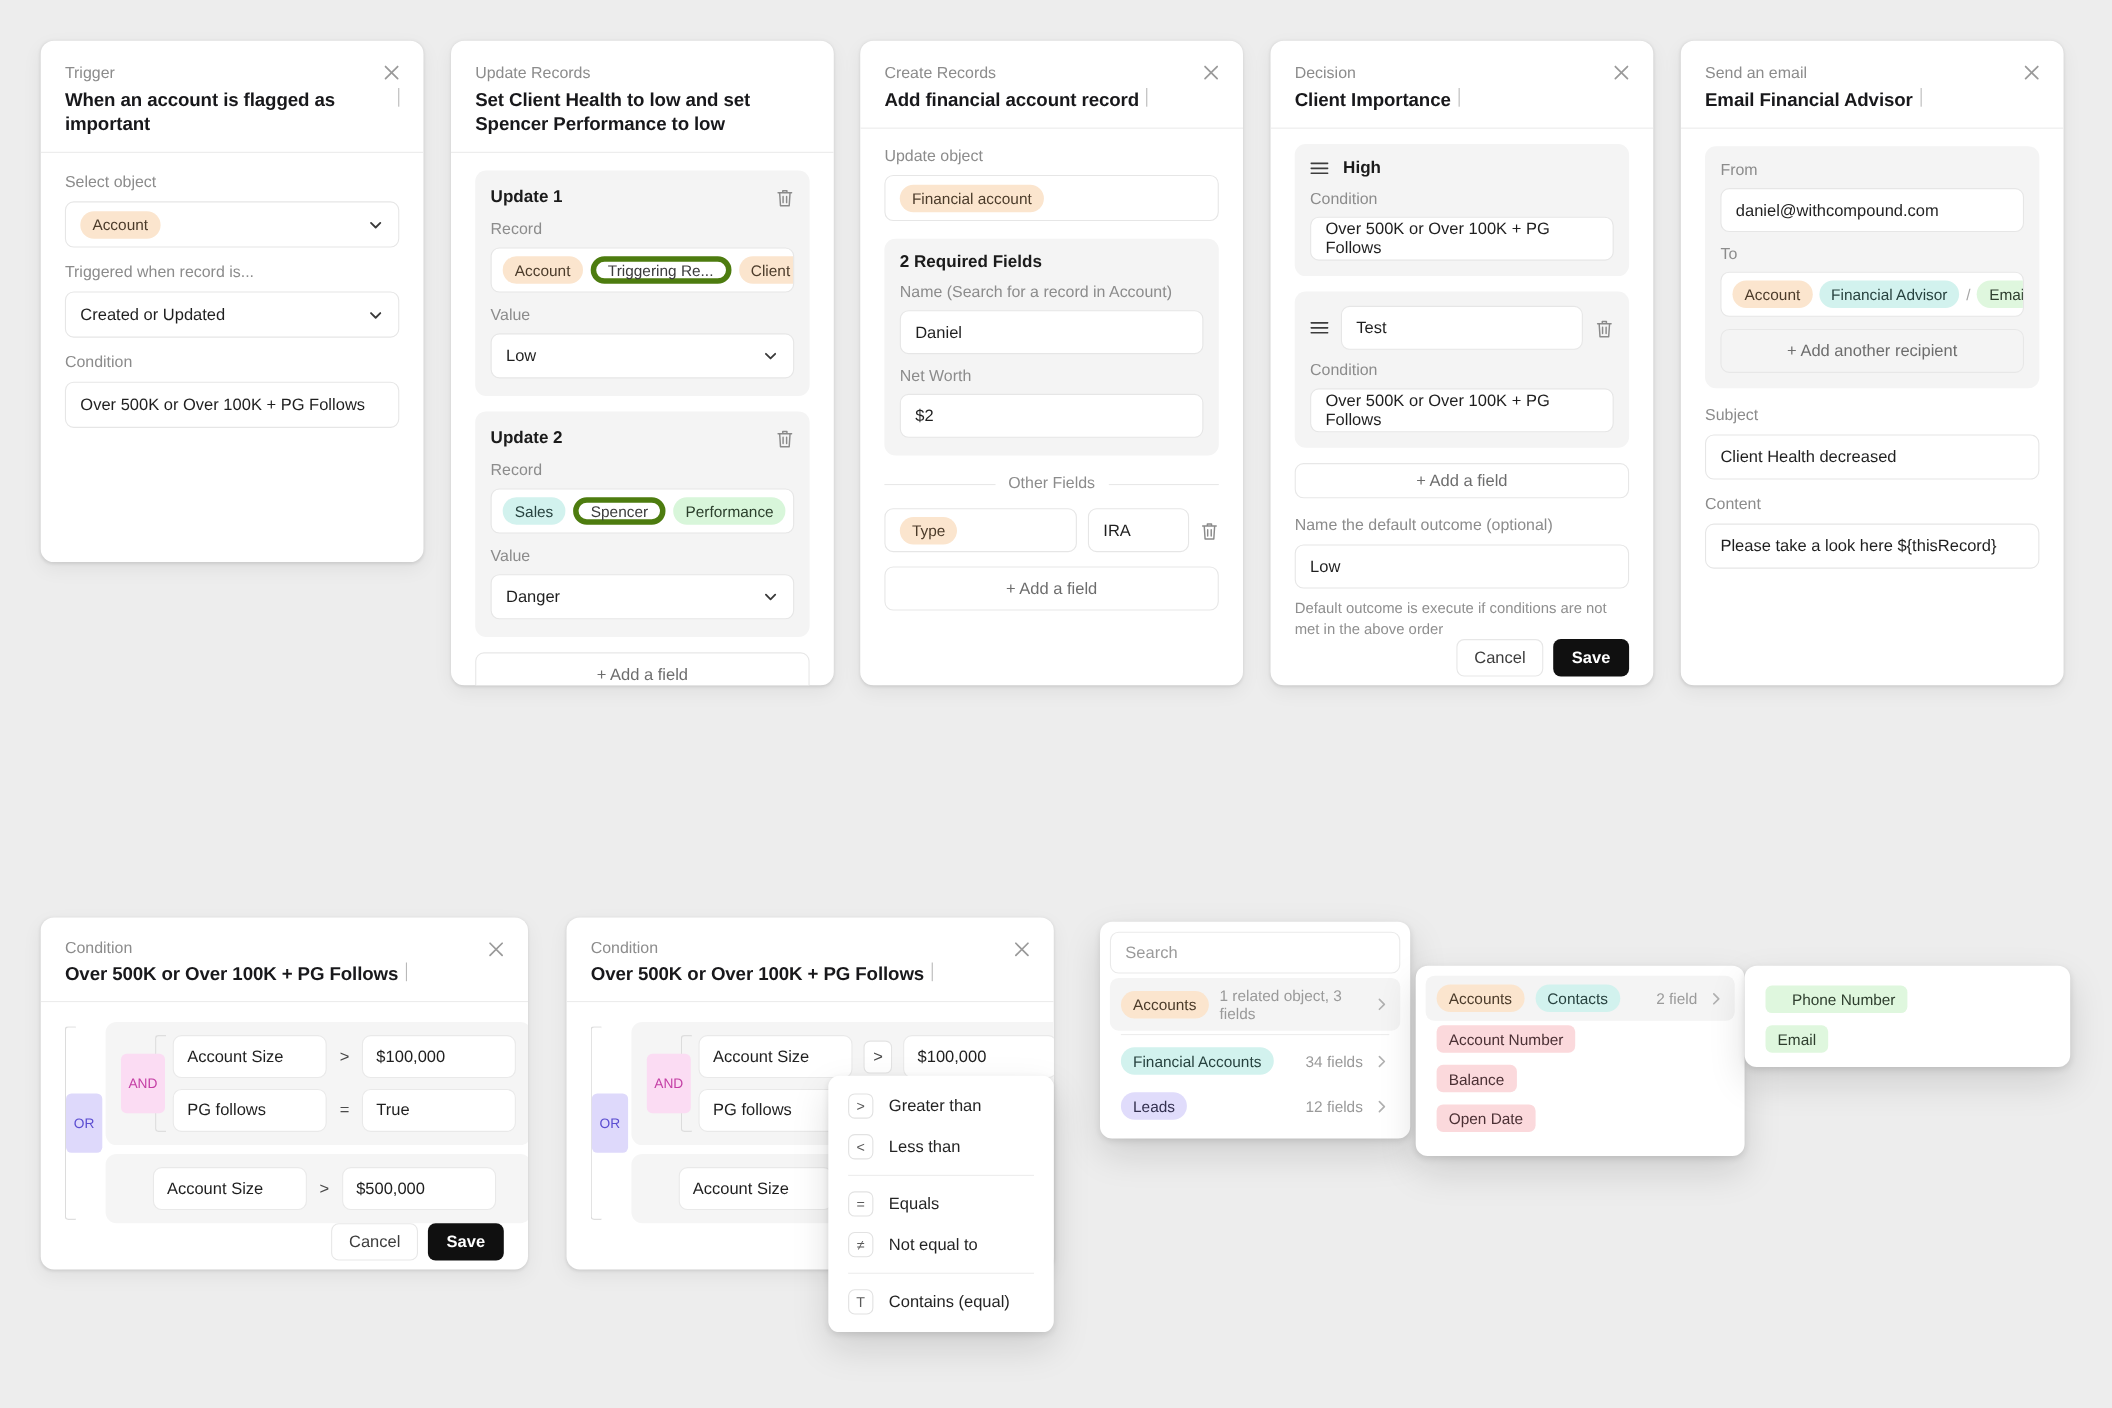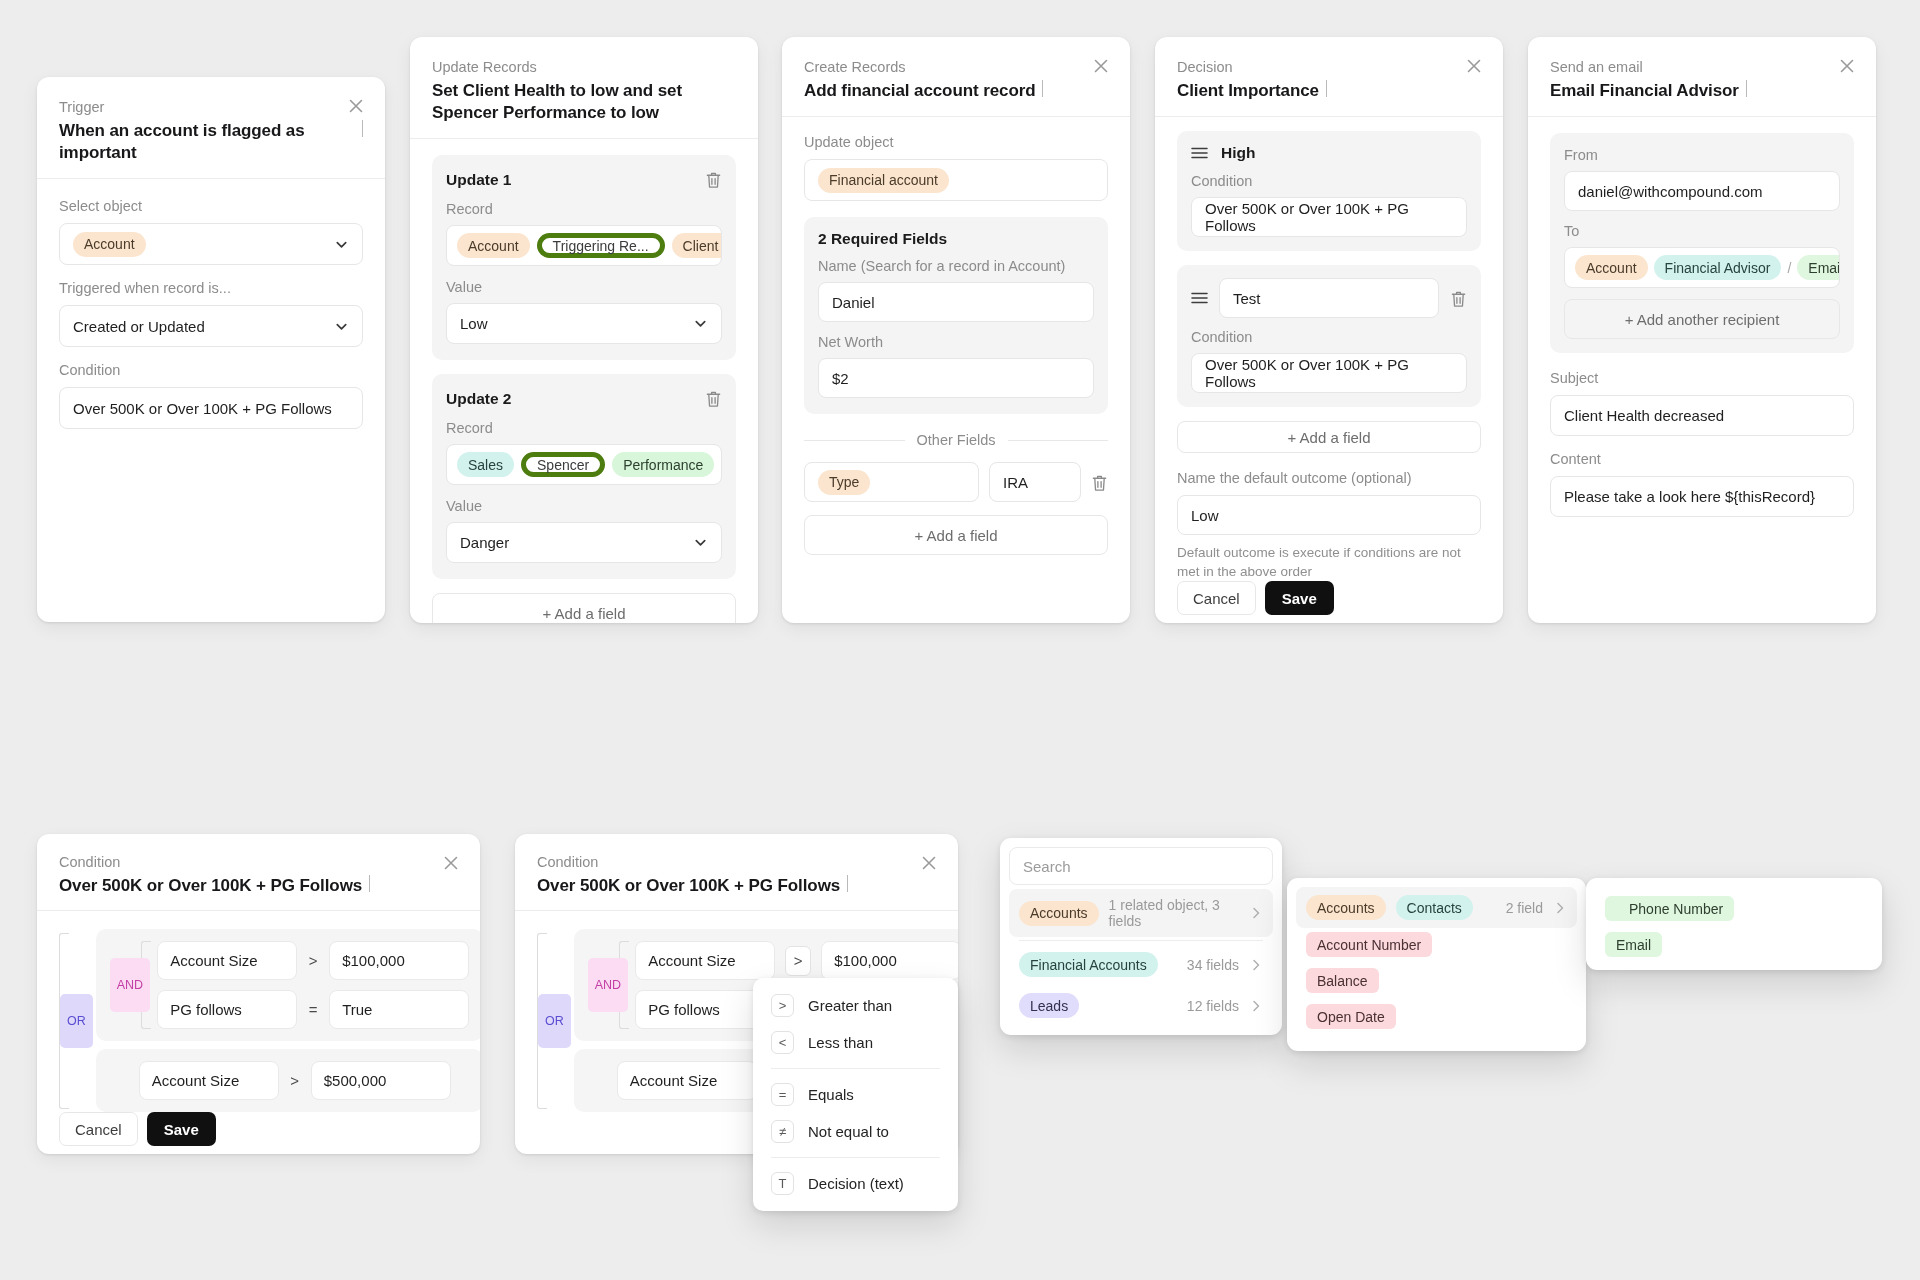--- a/index.html
+++ b/index.html
@@ -70,21 +70,21 @@
   .panel-head { display:flex; align-items:center; justify-content:space-between; margin-bottom: 11px; }
 
   .trash { width: 17px; height: 19px; color: #8a8a8a; cursor: pointer; flex:none; }
 
   .ghost-btn {
     border: 1px solid #e7e7e7; border-radius: 8px; background: #fff;
     height: 40px; display:flex; align-items:center; justify-content:center;
     font-size: 15px; color: #6d6d6d; cursor: pointer;
   }
 
-  .footer-btns { display:flex; align-items:center; gap: 9px; }
+  .footer-btns { display:flex; justify-content:flex-end; align-items:center; gap: 9px; }
   .btn-cancel {
     border:1px solid #e7e7e7; background:#fff; border-radius:7px;
     height:34px; padding:0 15px; font-size:15px; color:#3d3d3d;
     display:flex; align-items:center; cursor:pointer;
   }
   .btn-save {
     background:#101010; border-radius:7px; height:34px; padding:0 17px;
     font-size:15px; color:#fff; font-weight:bold;
     display:flex; align-items:center; cursor:pointer;
   }
@@ -160,21 +160,21 @@
   .arrow-r { width:14px; height:14px; color:#b0b0b0; flex:none; }
   .row-sep { height:1px; background:#ededed; margin: 3px 10px; }
   .field-list { padding: 4px 2px 2px 2px; }
   .field-list .chip { margin: 0 0 11px 8px; border-radius:6px; }
 </style>
 </head>
 <body>
 
 <div class="stage">
 
-  <div class="card" style="left:37px; top:37px; width:348px; height:545px;margin-top:40px;">
+  <div class="card" style="left:37px; top:37px; width:348px; height:474px;">
     <div class="close-x">
       <svg viewBox="0 0 22 22" width="22" height="22" fill="none" stroke="currentColor" stroke-width="1.6" stroke-linecap="round">
           <path d="M5.5 5.5 L16.5 16.5 M16.5 5.5 L5.5 16.5"></path>
         </svg>
     </div>
     <div class="card-head">
       <div class="card-kicker">Trigger</div>
       <div class="card-title-row">
         <div class="card-title">When an account is flagged as important</div>
         <span class="caret"></span>
@@ -533,21 +533,21 @@
       <span class="mi-icon">=</span>
       <span>Equals</span>
     </div>
     <div class="menu-item">
       <span class="mi-icon">≠</span>
       <span>Not equal to</span>
     </div>
     <div class="menu-sep"></div>
     <div class="menu-item">
       <span class="mi-icon">T</span>
-      <span>Decision (text)</span>
+      <span>Contains (equal)</span>
     </div>
   </div>
 
   <div class="pop" style="left:1000px; top:838px; width:282px;">
     <div class="search-input">Search</div>
     <div class="obj-row sel">
       <span class="chip orange">Accounts</span>
       <span class="obj-meta">1 related object, 3 fields</span>
       <svg class="arrow-r" viewBox="0 0 14 14" fill="none" stroke="currentColor" stroke-width="1.5" stroke-linecap="round" stroke-linejoin="round">
           <path d="M5 2.5 L9.5 7 L5 11.5"></path>

